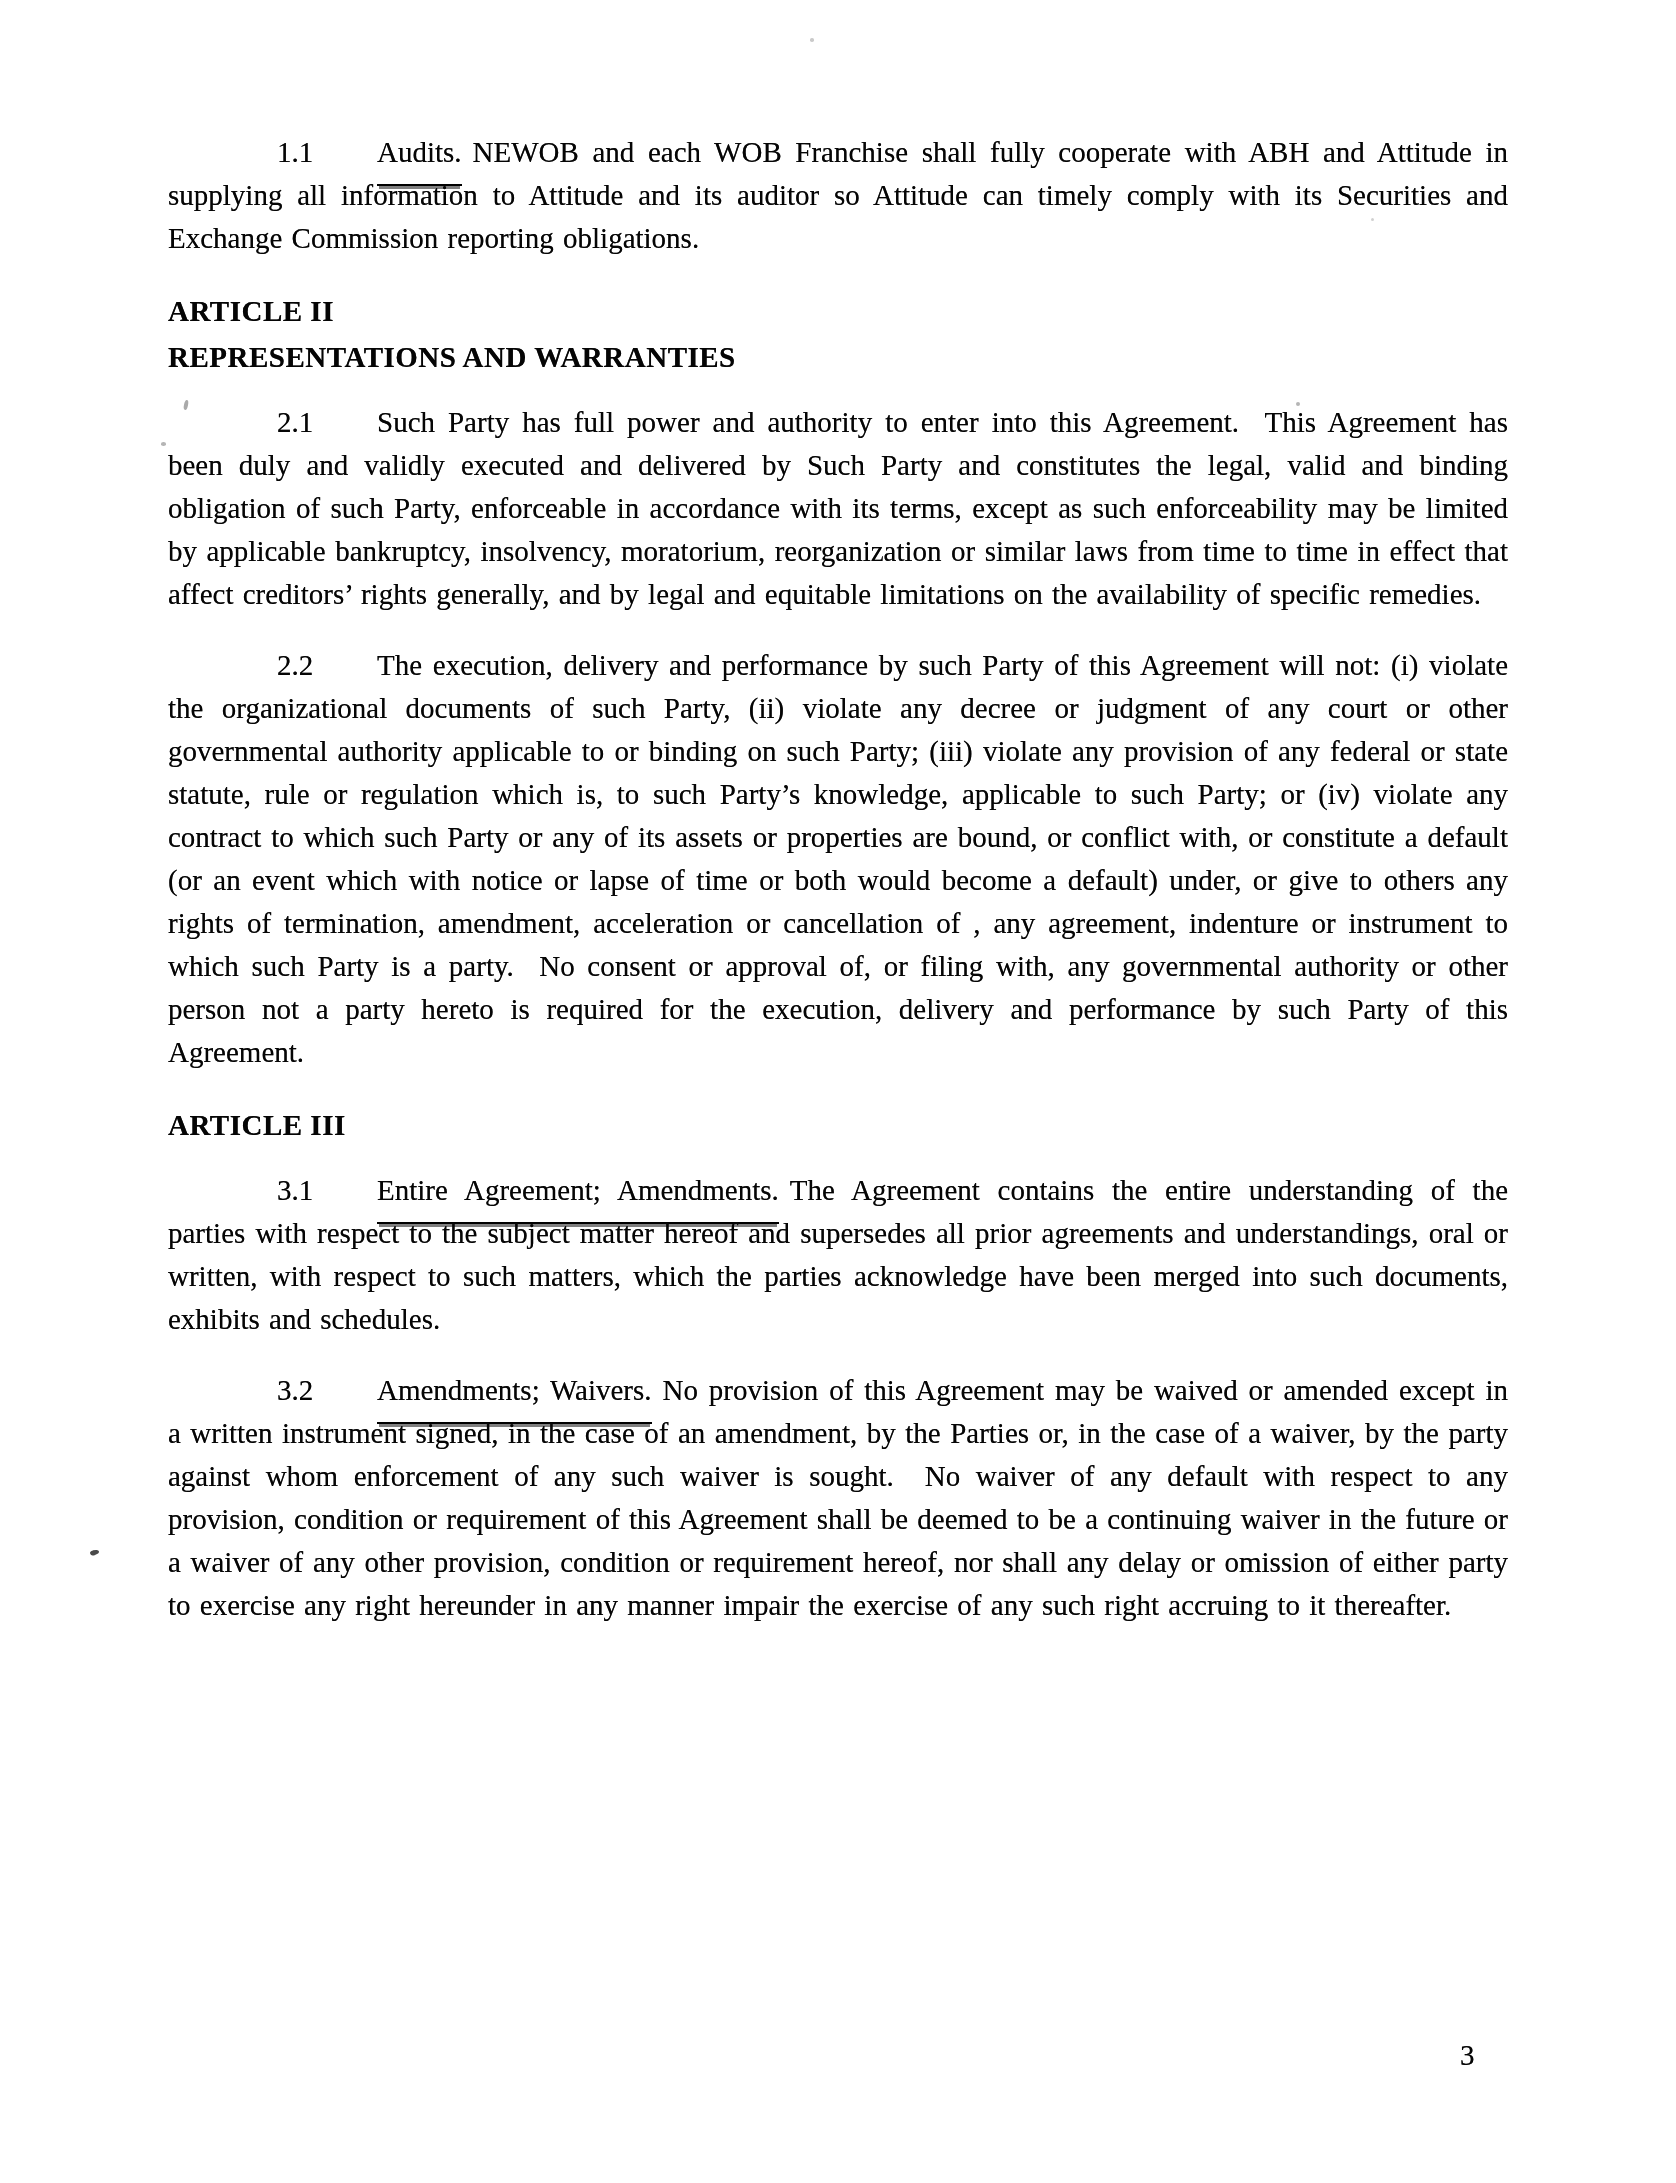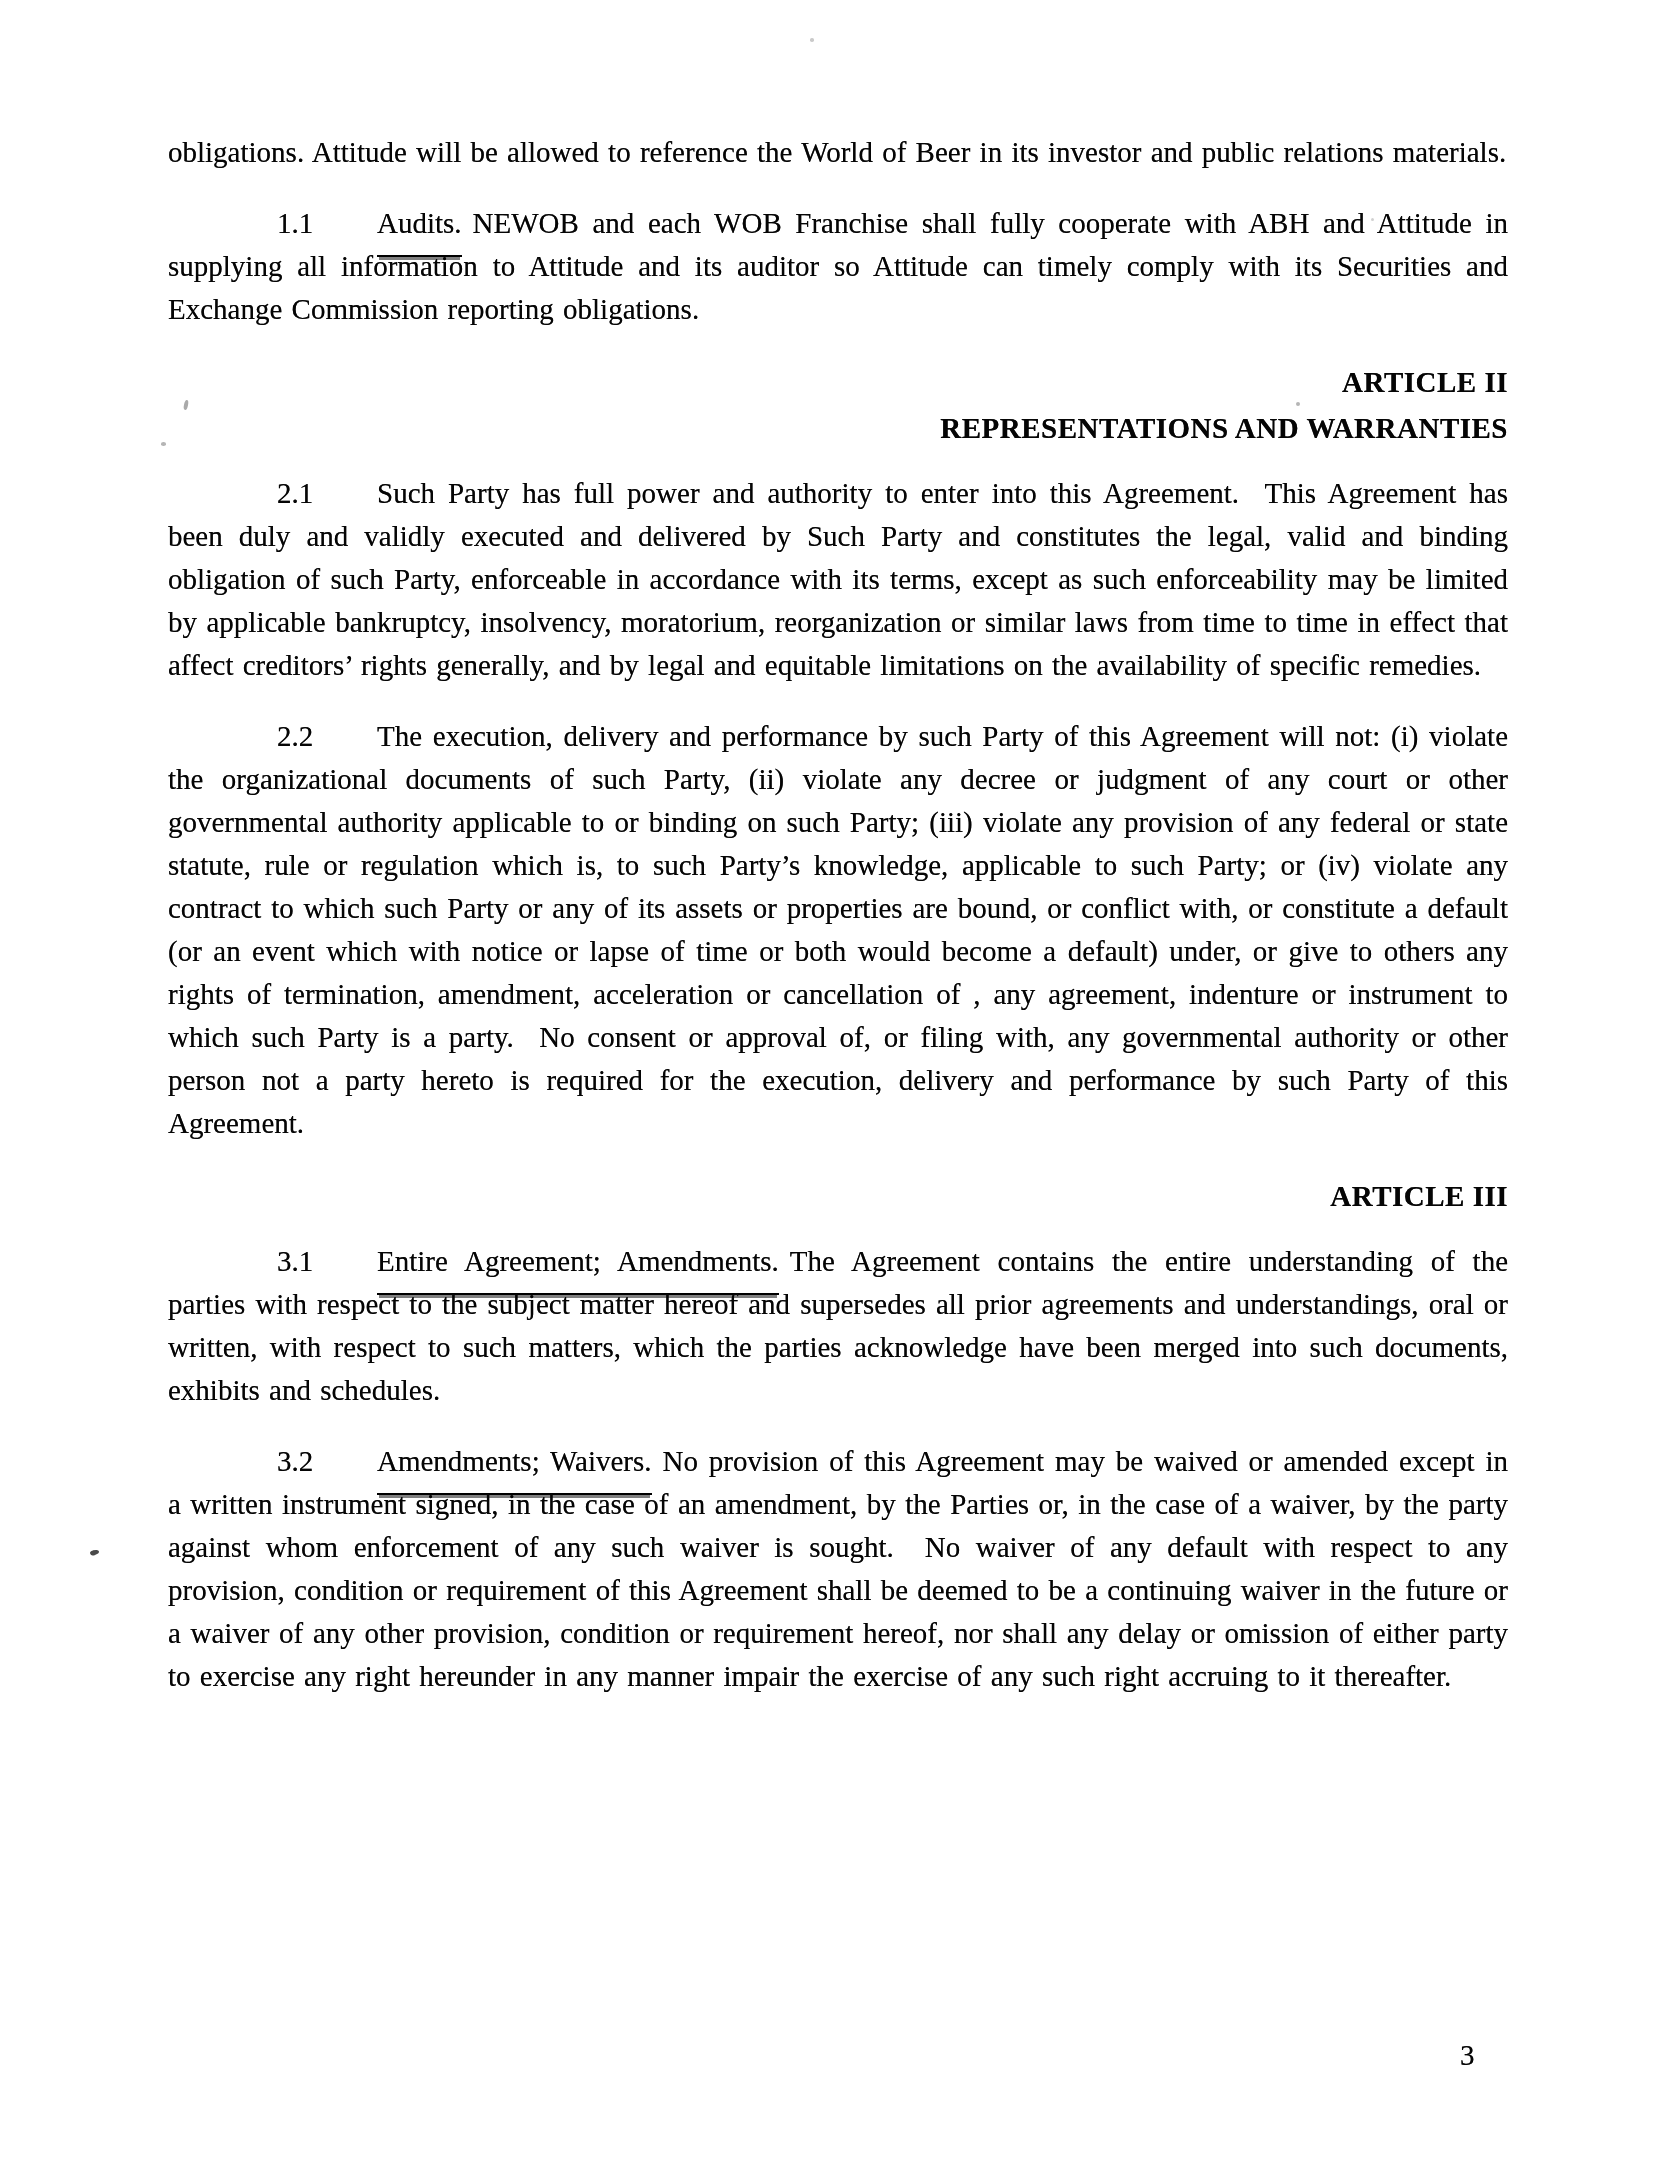--- a/index.html
+++ b/index.html
@@ -33,21 +33,21 @@
     width: 100px;
     text-indent: 0;
   }
   .lead {
     border-bottom: 2.5px solid #000;
     padding-bottom: 16px;
     margin-right: 11px;
     box-shadow: 0 5px 0 -2px rgba(0,0,0,0.5);
   }
   .article-heading {
-    text-align: right;
+    text-align: left;
     font-weight: bold;
     font-size: 29px;
     line-height: 46px;
     margin: 11px 0 21px 0;
     text-shadow: 0 0 0.5px rgba(0,0,0,0.7);
     letter-spacing: 0.5px;
   }
   .page-number {
     position: absolute;
     top: 2039px;
@@ -63,21 +63,20 @@
   .speck-d { top: 402px;  left: 1296px; width: 4px; height: 4px;  opacity: .35; }
   .speck-e { top: 38px;   left: 810px; width: 3.5px; height: 3.5px;  opacity: .25; }
   .speck-f { top: 218px;  left: 1371px; width: 3px; height: 3px;  opacity: .22; }
 </style>
 </head>
 <body>
 
 <div class="page">
   <div class="content">
 
-    <p class="para continuation"><span>obligations. Attitude will be allowed to reference the World of Beer in its investor and public relations materials.</span></p>
 
     <p class="para numbered"><span class="secnum">1.1</span><span class="lead">Audits.</span><span>NEWOB and each WOB Franchise shall fully cooperate with ABH and Attitude in supplying all information to Attitude and its auditor so Attitude can timely comply with its Securities and Exchange Commission reporting obligations.</span></p>
 
     <div class="article-heading">
       <div>ARTICLE II</div>
       <div>REPRESENTATIONS AND WARRANTIES</div>
     </div>
 
 
     <p class="para numbered"><span class="secnum">2.1</span><span>Such Party has full power and authority to enter into this Agreement.&nbsp; This Agreement has been duly and validly executed and delivered by Such Party and constitutes the legal, valid and binding obligation of such Party, enforceable in accordance with its terms, except as such enforceability may be limited by applicable bankruptcy, insolvency, moratorium, reorganization or similar laws from time to time in effect that affect creditors’ rights generally, and by legal and equitable limitations on the availability of specific remedies.</span></p>

